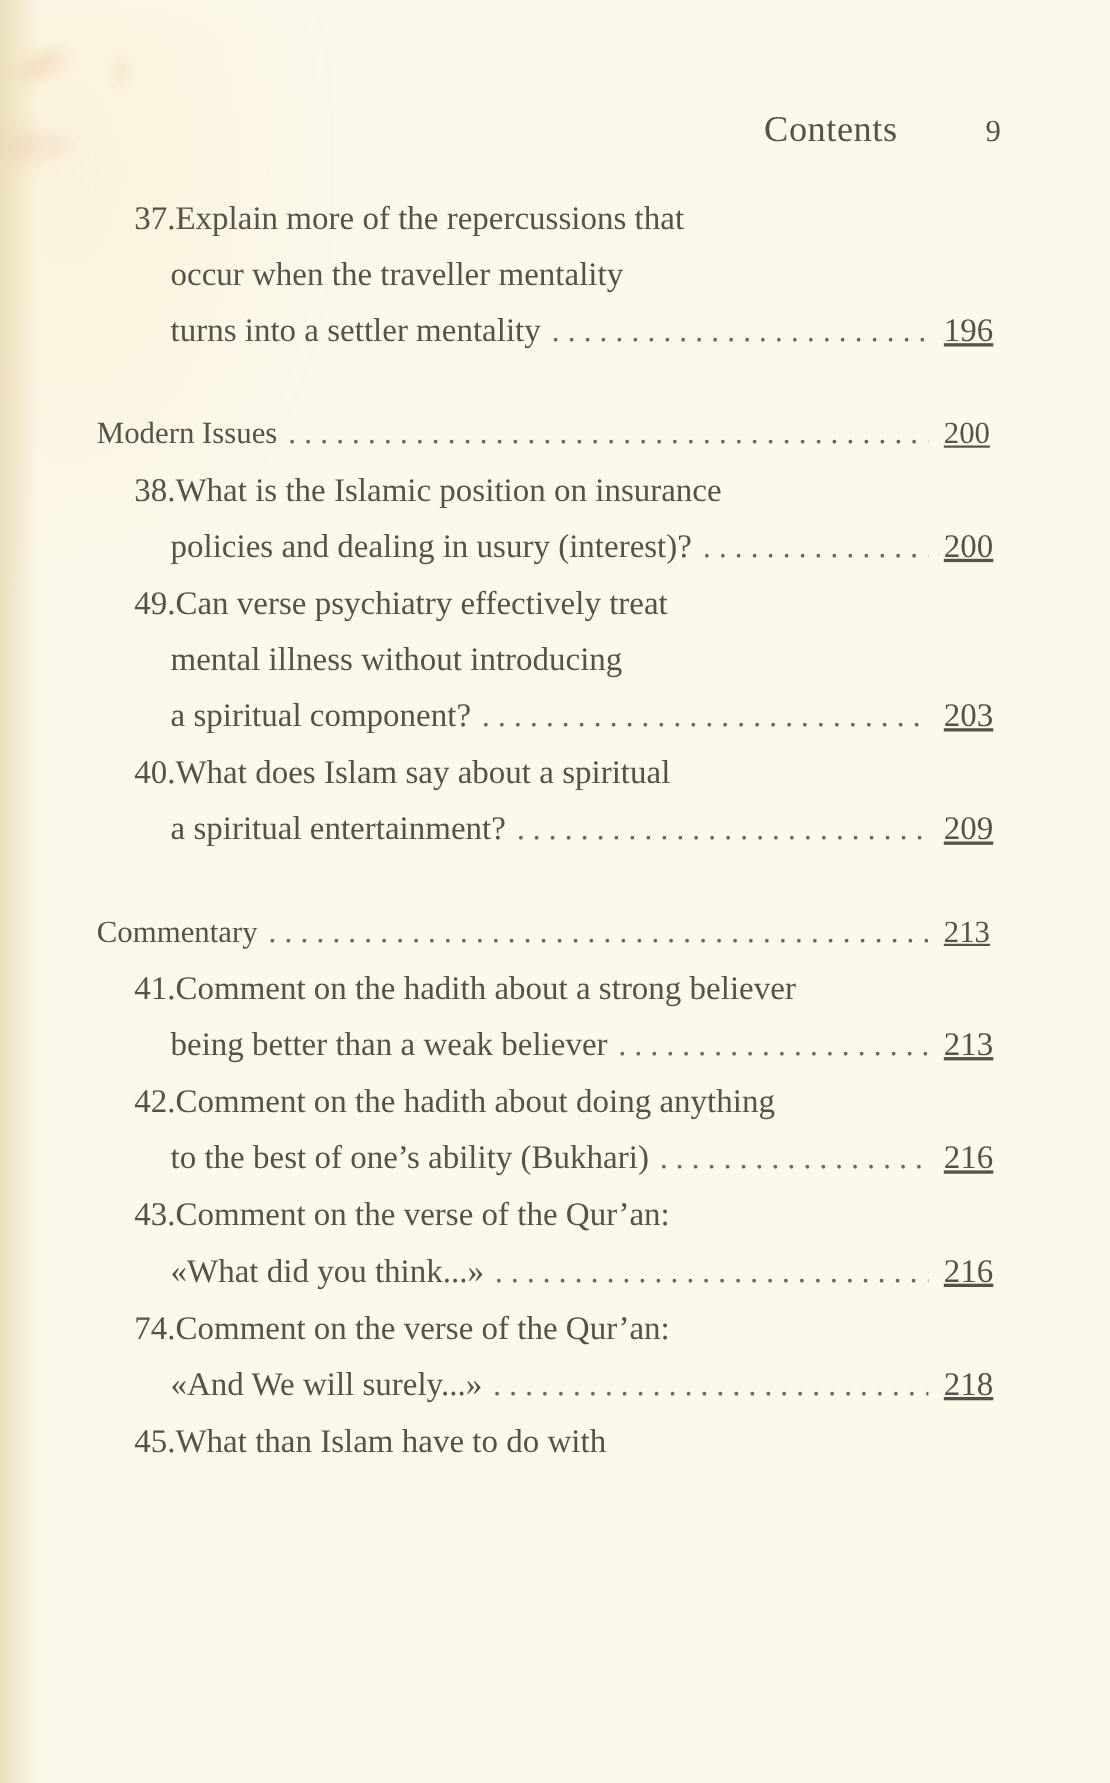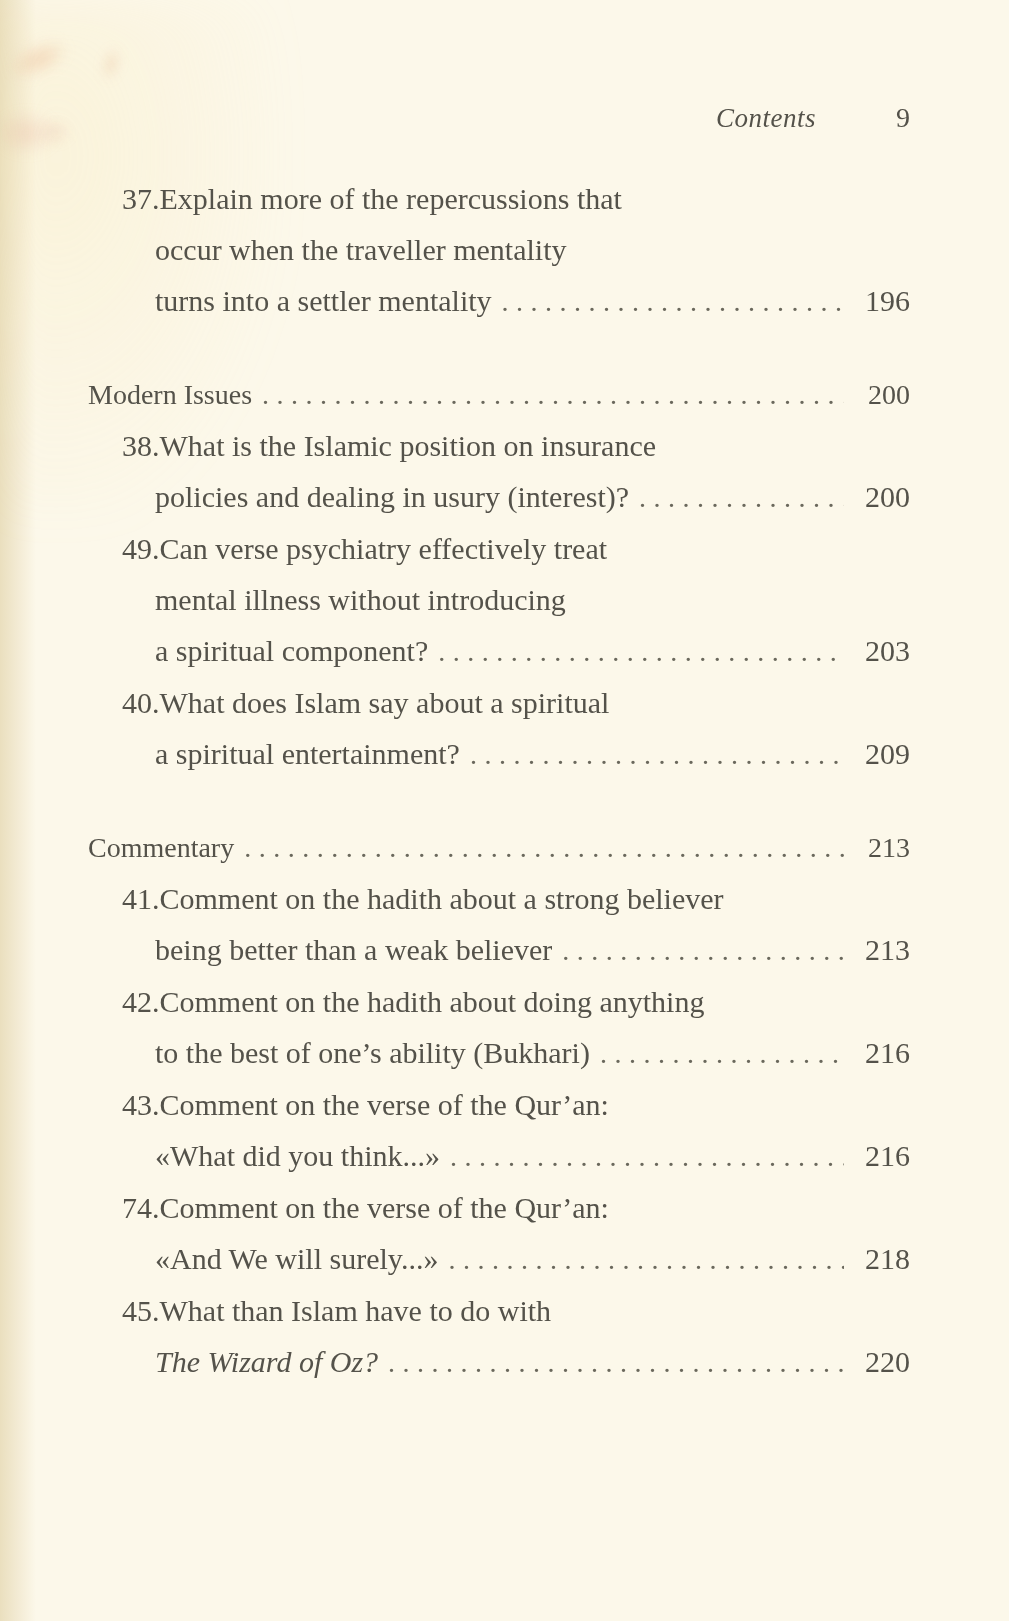--- a/index.html
+++ b/index.html
@@ -22,37 +22,37 @@
       background:radial-gradient(ellipse,rgba(226,158,138,.25),rgba(226,158,138,0) 70%);}
   .s4{left:40px;top:120px;width:32px;height:24px;
       background:radial-gradient(ellipse,rgba(226,158,138,.20),rgba(226,158,138,0) 70%);}
   .s5{left:0;top:0;width:280px;height:520px;filter:blur(20px);
       background:radial-gradient(ellipse at 20% 30%,rgba(246,226,162,.22),rgba(246,226,162,0) 75%);}
 
   .header{
     position:absolute;left:88px;top:101px;width:822px;
     display:flex;justify-content:flex-end;align-items:baseline;line-height:34px;
   }
-  .htitle{font-style:italic;font-size:27px;letter-spacing:.5px;}
+  .htitle{font-size:33px;letter-spacing:.5px;}
   .hpage{font-size:28px;margin-left:78px;min-width:16px;text-align:right;}
 
   .toc{position:absolute;left:88px;top:173px;width:822px;}
   .row{display:flex;align-items:baseline;line-height:51px;font-size:30px;}
   .row.entry{padding-left:34px;}
   .row.cont{padding-left:67px;}
   .row.section{font-size:28px;margin-top:42px;}
   .row .num{flex:0 0 33px;}
   .row .text{white-space:pre;}
   .row.italic .text{font-style:italic;}
   .leader{flex:1 1 auto;overflow:hidden;white-space:nowrap;margin:0 14px 0 10px;}
   .leader::after{
     content:"....................................................................................";
     letter-spacing:7.5px;font-size:28px;color:#6a685c;
   }
-  .page{flex:0 0 auto;min-width:52px;text-align:right;}
+  .page{flex:0 0 auto;min-width:52px;text-decoration:underline;}
 </style>
 </head>
 <body>
 
 <div class="edge"></div>
 <div class="smudge s5"></div>
 <div class="smudge s1"></div>
 <div class="smudge s2"></div>
 <div class="smudge s3"></div>
 <div class="smudge s4"></div>
@@ -171,19 +171,13 @@
 
     <span class="text">«And We will surely...»</span>
     <span class="leader"></span>
     <span class="page">218</span>
   </div>
     <div class="row entry">
     <span class="num">45.</span>
     <span class="text">What than Islam have to do with</span>
 
   </div>
-    <div class="row cont italic">
-
-    <span class="text">The Wizard of Oz?</span>
-    <span class="leader"></span>
-    <span class="page">220</span>
-  </div>
   </div>
 
 </body></html>

